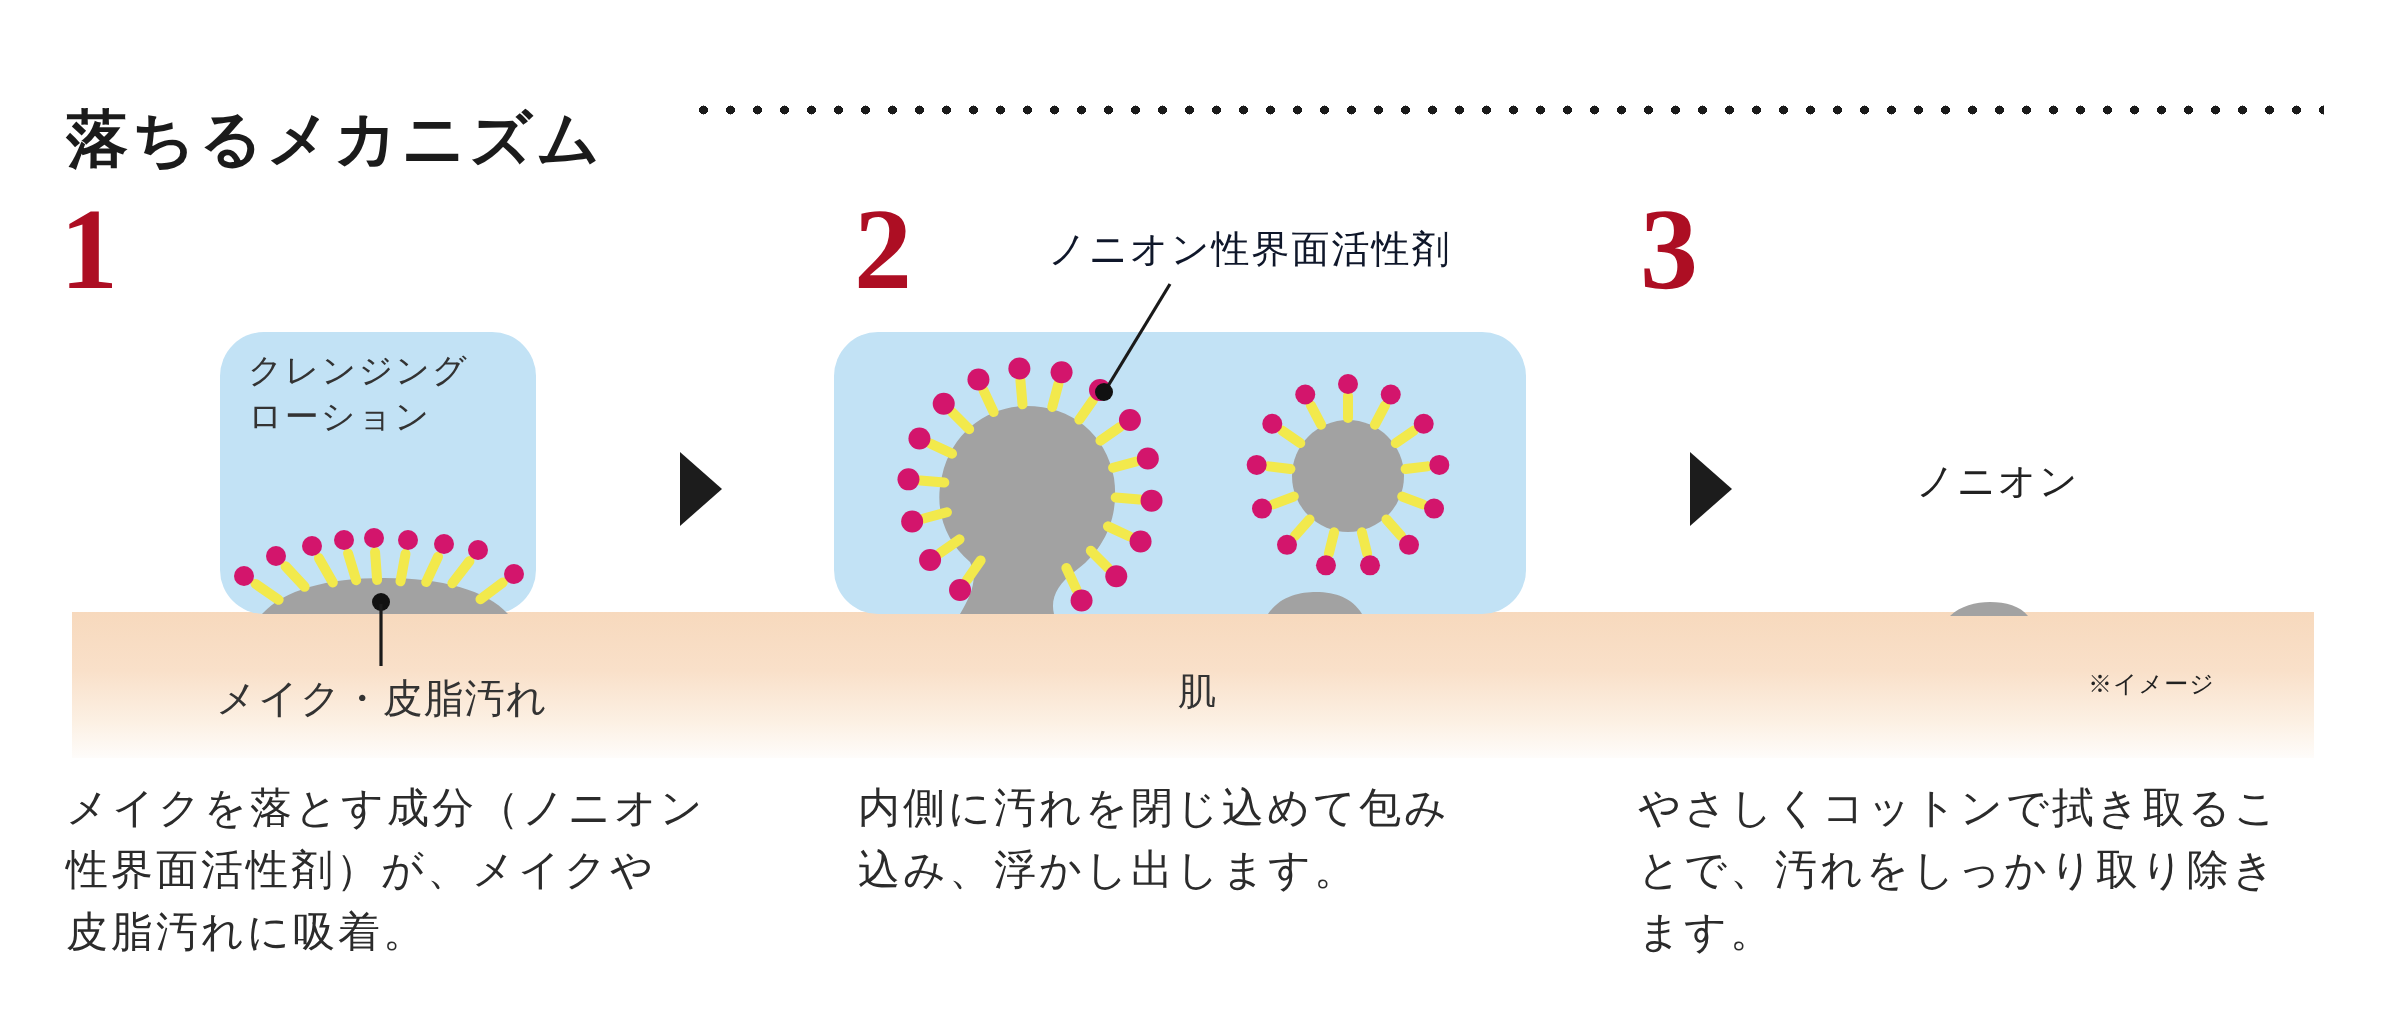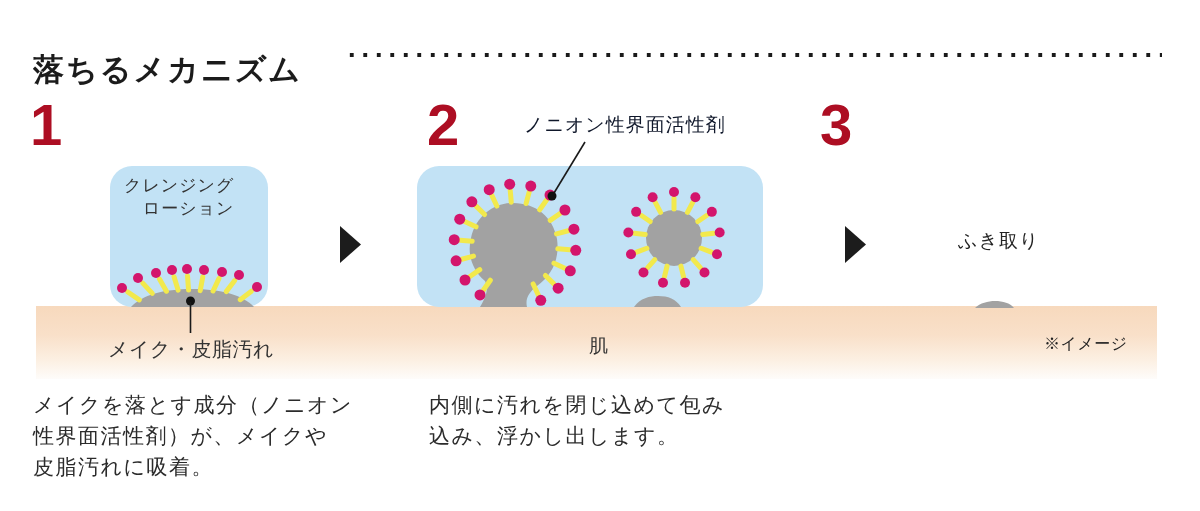--- a/index.html
+++ b/index.html
@@ -1,18 +1,18 @@
 <!DOCTYPE html>
 <html style="--blue: #c2e2f5; --gray: #a2a2a2; --yellow: #f2e94c; --magenta: #d3156c; --red: #ad0e23; --skin-top: #f7d9bd; --skin-bottom: #fefcfa; --text: #2b2b2b;"><head>
 <meta charset="utf-8">
 <style>
   html,body{margin:0;padding:0;background:#fff;}
   .canvas{
     position:relative;width:1200px;height:511px;background:#fff;overflow:hidden;
-    font-family:Liberation Sans, sans-serif;color:var(--text,#2b2b2b);
+    font-family:Liberation Serif, serif;color:var(--text,#2b2b2b);
   }
   .page-title{
     position:absolute;left:33px;top:30px;font-size:31px;font-weight:bold;
     letter-spacing:2px;color:#1b1b1b;line-height:1.2;
   }
   .dotted-rule{
     position:absolute;left:345px;top:52px;width:817px;height:6px;
     background-image:radial-gradient(circle,#1a1a1a 0 2.2px,transparent 2.3px);
     background-size:13.5px 6px;background-repeat:repeat-x;background-position:left center;
   }
@@ -30,27 +30,27 @@
   .box2{left:417px;width:346px;}
   .illustration{position:absolute;left:0;top:0;width:1200px;height:511px;pointer-events:none;}
   .ray{stroke:var(--yellow,#f2e94c);stroke-width:5;stroke-linecap:round;fill:none;}
   .head{fill:var(--magenta,#d3156c);}
   .blob{fill:var(--gray,#a2a2a2);}
   .pointer-line{stroke:#1a1a1a;stroke-width:1.6;}
   .pointer-dot{fill:#111;}
   .arrow{fill:#1c1c1c;}
   .lotion-label{
     position:absolute;left:124px;top:174px;font-size:17px;line-height:23px;
-    color:#333;white-space:pre-line;letter-spacing:1px;text-align:right;
+    color:#333;white-space:pre-line;letter-spacing:1px;
   }
   .surfactant-label{position:absolute;left:524px;top:112px;font-size:19px;letter-spacing:1px;color:#0f172a;}
   .wipe-label{position:absolute;left:958px;top:228px;font-size:19px;letter-spacing:1px;color:#222;}
   .makeup-label{position:absolute;left:108px;top:336px;font-size:20px;letter-spacing:0.5px;color:#333;}
   .skin-label{position:absolute;left:589px;top:333px;font-size:19px;color:#333;}
-  .image-note{position:absolute;left:1044px;top:334px;font-size:16px;letter-spacing:0.5px;color:#222;}
+  .image-note{position:absolute;left:1044px;top:334px;font-size:12px;letter-spacing:0.5px;color:#222;}
   .caption{
     position:absolute;top:389px;font-size:21px;line-height:31px;letter-spacing:1.5px;
     color:#2b2b2b;white-space:pre-line;
   }
   .c1{left:33px}.c2{left:429px}.c3{left:819px}
 </style>
 </head>
 <body>
 
 <div class="canvas">
@@ -186,24 +186,27 @@
       <polygon class="arrow" points="340,226 340,263 361,244.5"></polygon>
     </g>
     <g>
       <polygon class="arrow" points="845,226 845,263 866,244.5"></polygon>
     </g>
   </svg>
 
   <div class="lotion-label">クレンジング
 ローション</div>
   <div class="surfactant-label">ノニオン性界面活性剤</div>
-  <div class="wipe-label">ふき取り</div>
+  <div class="wipe-label">ノニオン</div>
   <div class="makeup-label">メイク・皮脂汚れ</div>
   <div class="skin-label">肌</div>
   <div class="image-note">※イメージ</div>
 
   <div class="caption c1">メイクを落とす成分（ノニオン
 性界面活性剤）が、メイクや
 皮脂汚れに吸着。</div>
   <div class="caption c2">内側に汚れを閉じ込めて包み
 込み、浮かし出します。</div>
+  <div class="caption c3">やさしくコットンで拭き取るこ
+とで、汚れをしっかり取り除き
+ます。</div>
 
 </div>
 
 </body></html>

